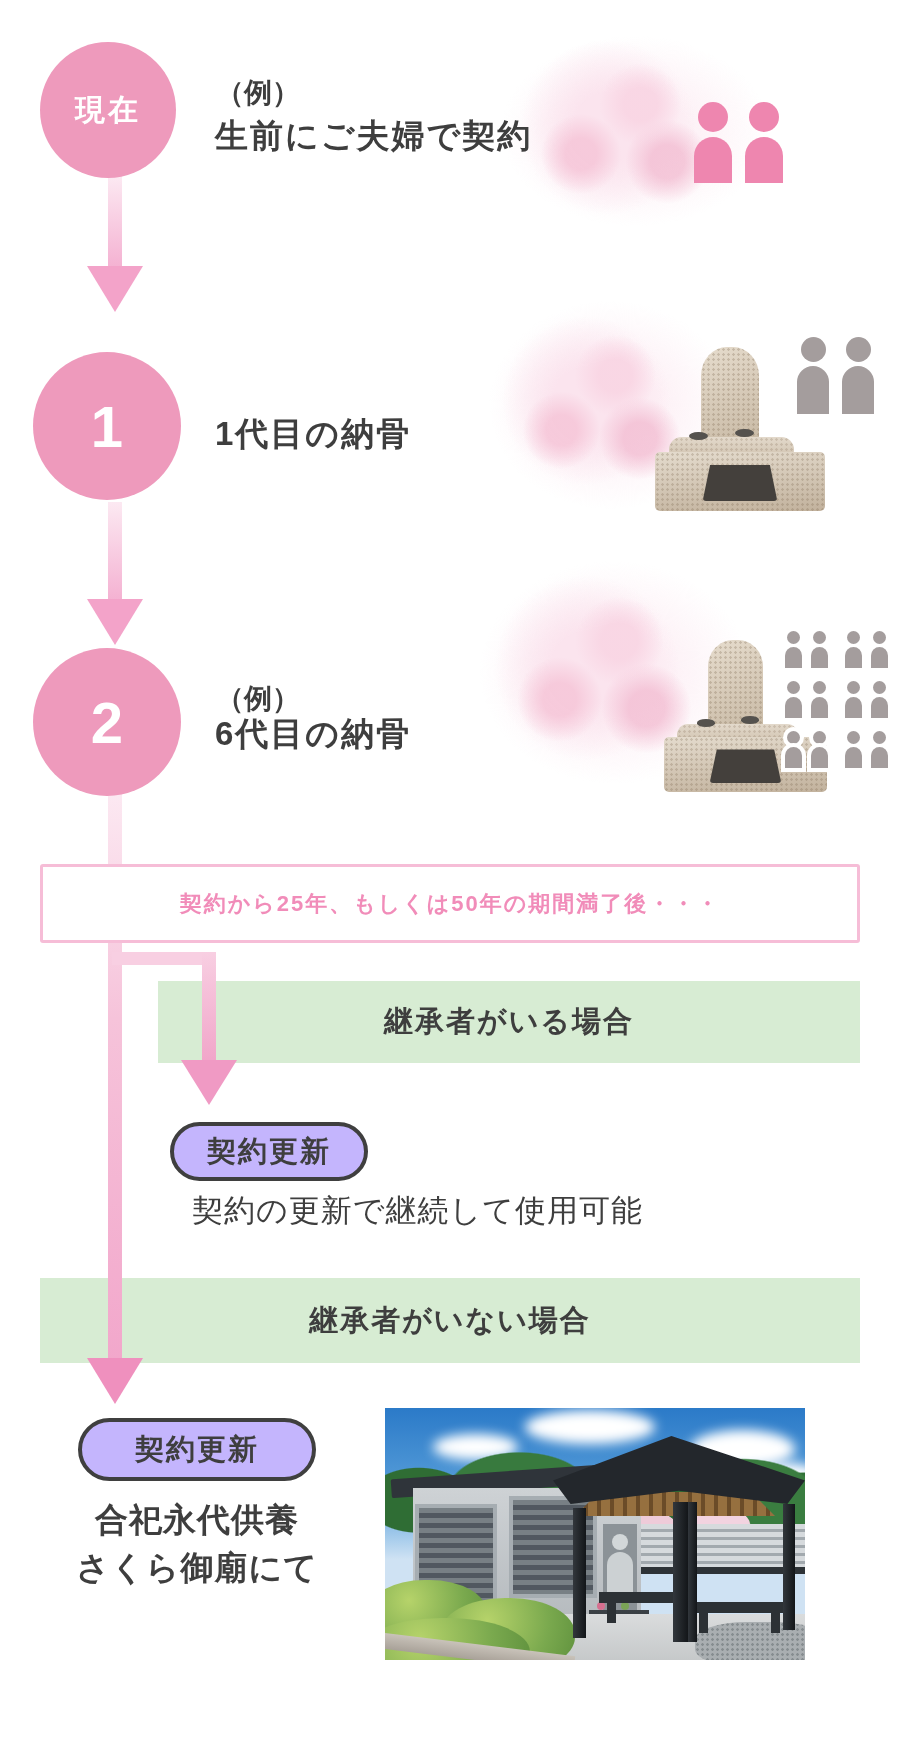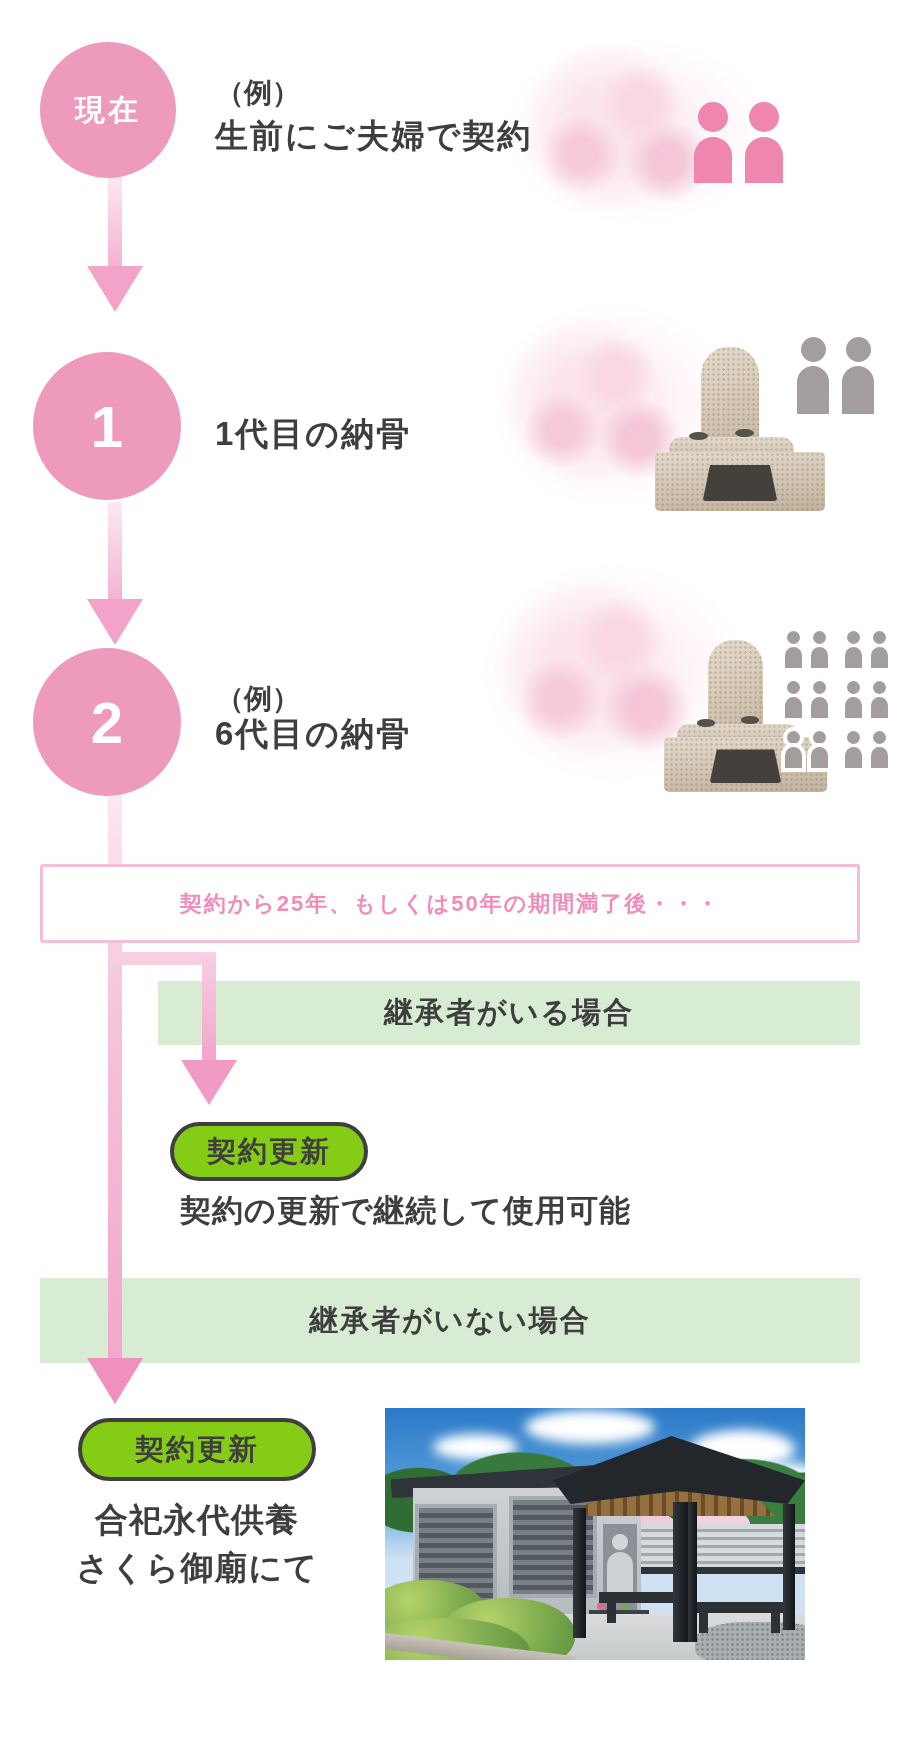--- a/index.html
+++ b/index.html
@@ -38,31 +38,31 @@
 
   
   .period{position:absolute;left:40px;top:864px;width:820px;height:79px;box-sizing:border-box;
           background:#fff;border:3px solid #f6bdd7;border-radius:3px;
           display:flex;align-items:center;justify-content:center;z-index:3;}
   .period-label{color:#f18cb9;font-size:22px;font-weight:bold;letter-spacing:2px;}
 
   
   .gbox{position:absolute;background:#d7ecd3;display:flex;align-items:center;justify-content:center;
         font-size:29px;font-weight:bold;letter-spacing:2px;z-index:1;}
-  .gb-1{left:158px;top:981px;width:702px;height:64px;}
+  .gb-1{left:158px;top:981px;width:702px;height:82px;}
   .gb-2{left:40px;top:1278px;width:820px;height:85px;}
 
   
-  .pill{position:absolute;box-sizing:border-box;background:#84cc16;border:4px solid #3f3f3f;border-radius:32px;
+  .pill{position:absolute;box-sizing:border-box;background:#c4b5fd;border:4px solid #3f3f3f;border-radius:32px;
         display:flex;align-items:center;justify-content:center;font-size:29px;font-weight:bold;
         letter-spacing:2px;z-index:3;}
   .pl-1{left:170px;top:1122px;width:198px;height:59px;}
   .pl-2{left:78px;top:1418px;width:238px;height:63px;}
 
-  .desc1{position:absolute;left:180px;top:1190px;font-size:31px;font-weight:bold;letter-spacing:1px;z-index:3;white-space:nowrap;}
+  .desc1{position:absolute;left:192px;top:1190px;font-size:31px;font-weight:normal;letter-spacing:1px;z-index:3;white-space:nowrap;}
   .desc2{position:absolute;left:60px;top:1496px;width:274px;text-align:center;font-size:33px;font-weight:bold;
          line-height:1.45;letter-spacing:1px;z-index:3;}
 
   
   .blossom{position:absolute;border-radius:50%;z-index:1;background:
     radial-gradient(circle at 30% 62%, rgba(246,199,217,.9) 0 7%, rgba(246,199,217,0) 18%),
     radial-gradient(circle at 52% 36%, rgba(249,214,228,.95) 0 9%, rgba(249,214,228,0) 22%),
     radial-gradient(circle at 62% 66%, rgba(242,186,208,.75) 0 8%, rgba(242,186,208,0) 20%),
     radial-gradient(circle at 40% 48%, #fbe4ee 0 18%, rgba(251,228,238,0) 46%),
     radial-gradient(ellipse at 50% 50%, #fdf1f6 28%, rgba(255,255,255,0) 70%);}

